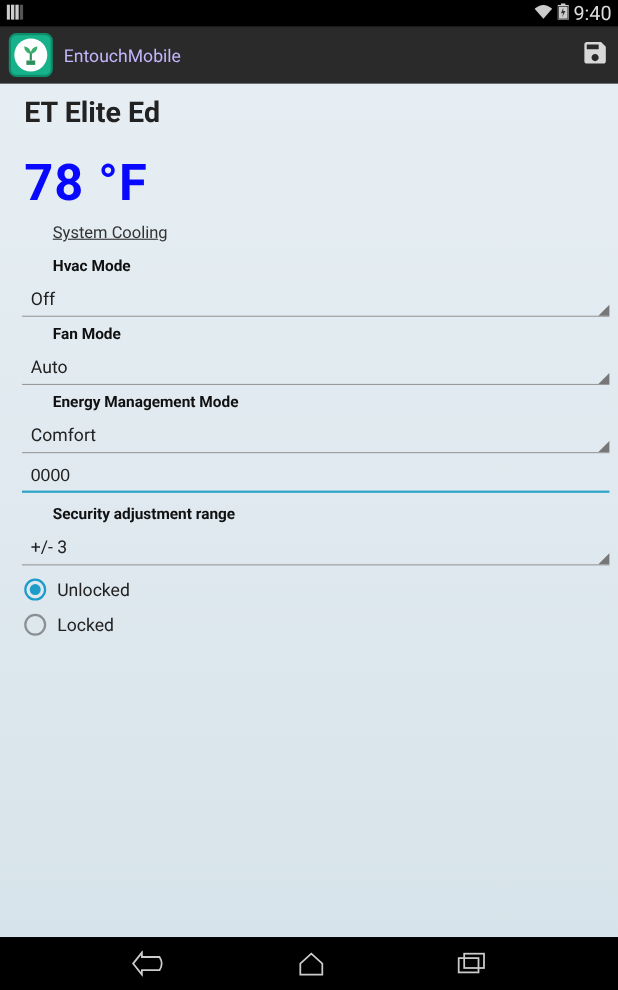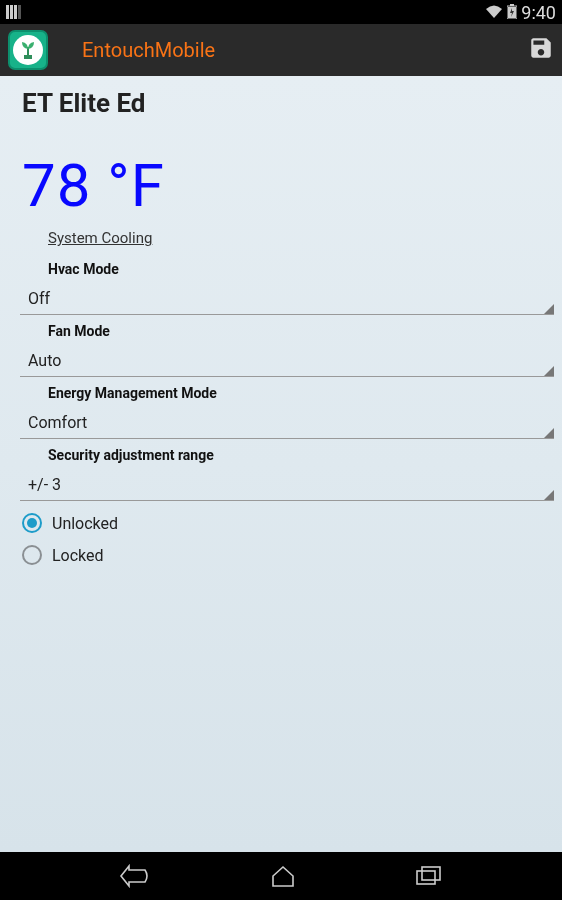--- a/index.html
+++ b/index.html
@@ -40,43 +40,42 @@
       border: 2px solid #0d8f6d;
     }
     .app-icon-inner {
       width: 30px; height: 30px;
       background: #fff;
       border-radius: 50%;
       display:flex; align-items:center; justify-content:center;
       position: relative;
     }
     .app-title {
-      color: #f97316;
-      font-size: 20px;
+      color: #c4b5fd;
+      font-size: 16px;
       font-weight: 400;
-      margin-left: 24px;
     }
     .save-icon { margin-left: auto; color: #d8d8d8; }
     .content {
       height: 776px;
       background: linear-gradient(to bottom, #e6eef3 0%, #dfe9ef 50%, #d7e3ea 100%);
       padding: 8px 8px 0 20px;
       color: #111;
     }
     .page-title {
       font-size: 26px;
       font-weight: bold;
       color: #222;
       margin: 4px 0 0 2px;
     }
     .temp {
-      font-size: 60px;
-      font-weight: normal;
+      font-size: 46px;
+      font-weight: bold;
       color: #0808ff;
-      margin: 32px 0 8px 2px;
+      margin: 22px 0 8px 2px;
       letter-spacing: 1px;
     }
     .status-text {
       font-size: 15px;
       color: #333;
       margin: 6px 0 12px 28px;
       text-decoration: underline;
     }
     .field { margin-bottom: 4px; }
     .field-label {
@@ -212,20 +211,21 @@
     <div class="field-label">Fan Mode</div>
     <div class="spinner">Auto</div>
   </div>
 
   <div class="field">
     <div class="field-label">Energy Management Mode</div>
     <div class="spinner">Comfort</div>
   </div>
 
   <div class="field">
+    <input class="text-input" type="text" value="0000" style="">
   </div>
 
   <div class="field">
     <div class="field-label">Security adjustment range</div>
     <div class="spinner">+/- 3</div>
   </div>
 
 
   <div class="radio-row">
     <div class="radio-outer checked">

